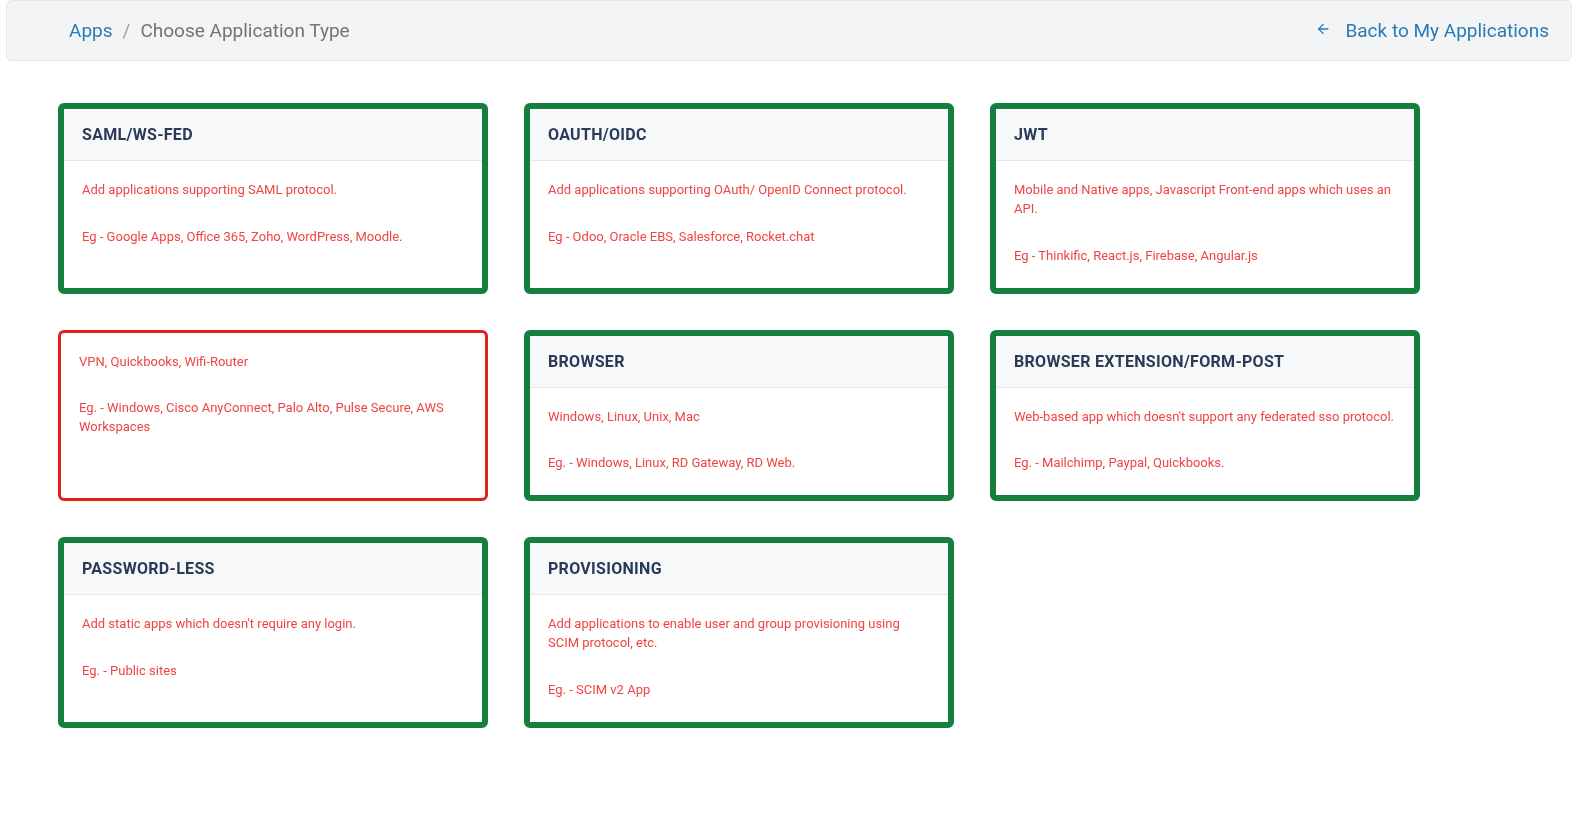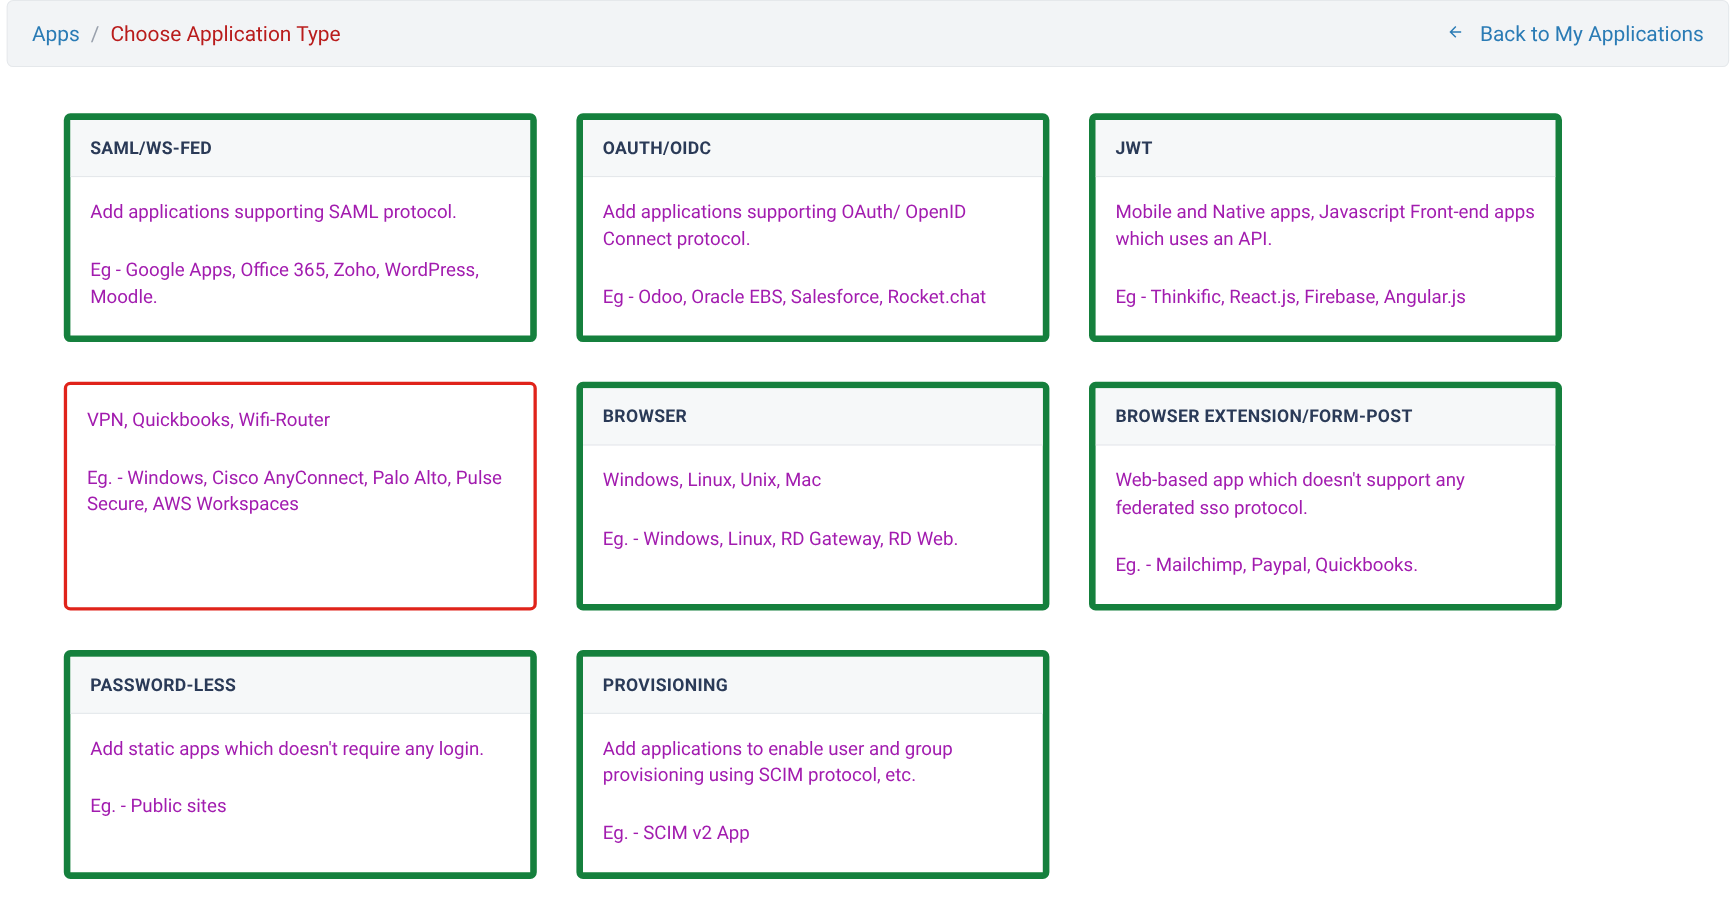--- a/index.html
+++ b/index.html
@@ -21,30 +21,31 @@
     padding: 18px 22px;
     display: flex;
     justify-content: space-between;
     align-items: center;
   }
   .breadcrumb {
     font-size: 19px;
     display: flex;
     align-items: flex-end;
     gap: 10px;
+    margin-left: 40px;
   }
   .breadcrumb .crumb-link {
     color: #2a7bb5;
     text-decoration: none;
   }
   .breadcrumb .sep {
     color: #9aa1ad;
   }
   .breadcrumb .crumb-current {
-    color: #b91c1c;
+    color: #737373;
   }
   .back-link {
     color: #2a7bb5;
     font-size: 19px;
     text-decoration: none;
     display: flex;
     align-items: center;
     gap: 14px;
   }
   .back-link svg {
@@ -78,22 +79,22 @@
     padding: 16px 18px;
     font-weight: 700;
     color: #2a3a57;
     letter-spacing: 0.3px;
     font-size: 16px;
   }
   .card-body {
     padding: 20px 18px 22px 18px;
   }
   .card-body p {
-    color: #a21caf;
-    font-size: 17px;
+    color: #ef4444;
+    font-size: 13px;
     line-height: 1.45;
   }
   .card-body p + p {
     margin-top: 28px;
   }
 </style>
 </head>
 <body>
 
 <div class="page-header">

